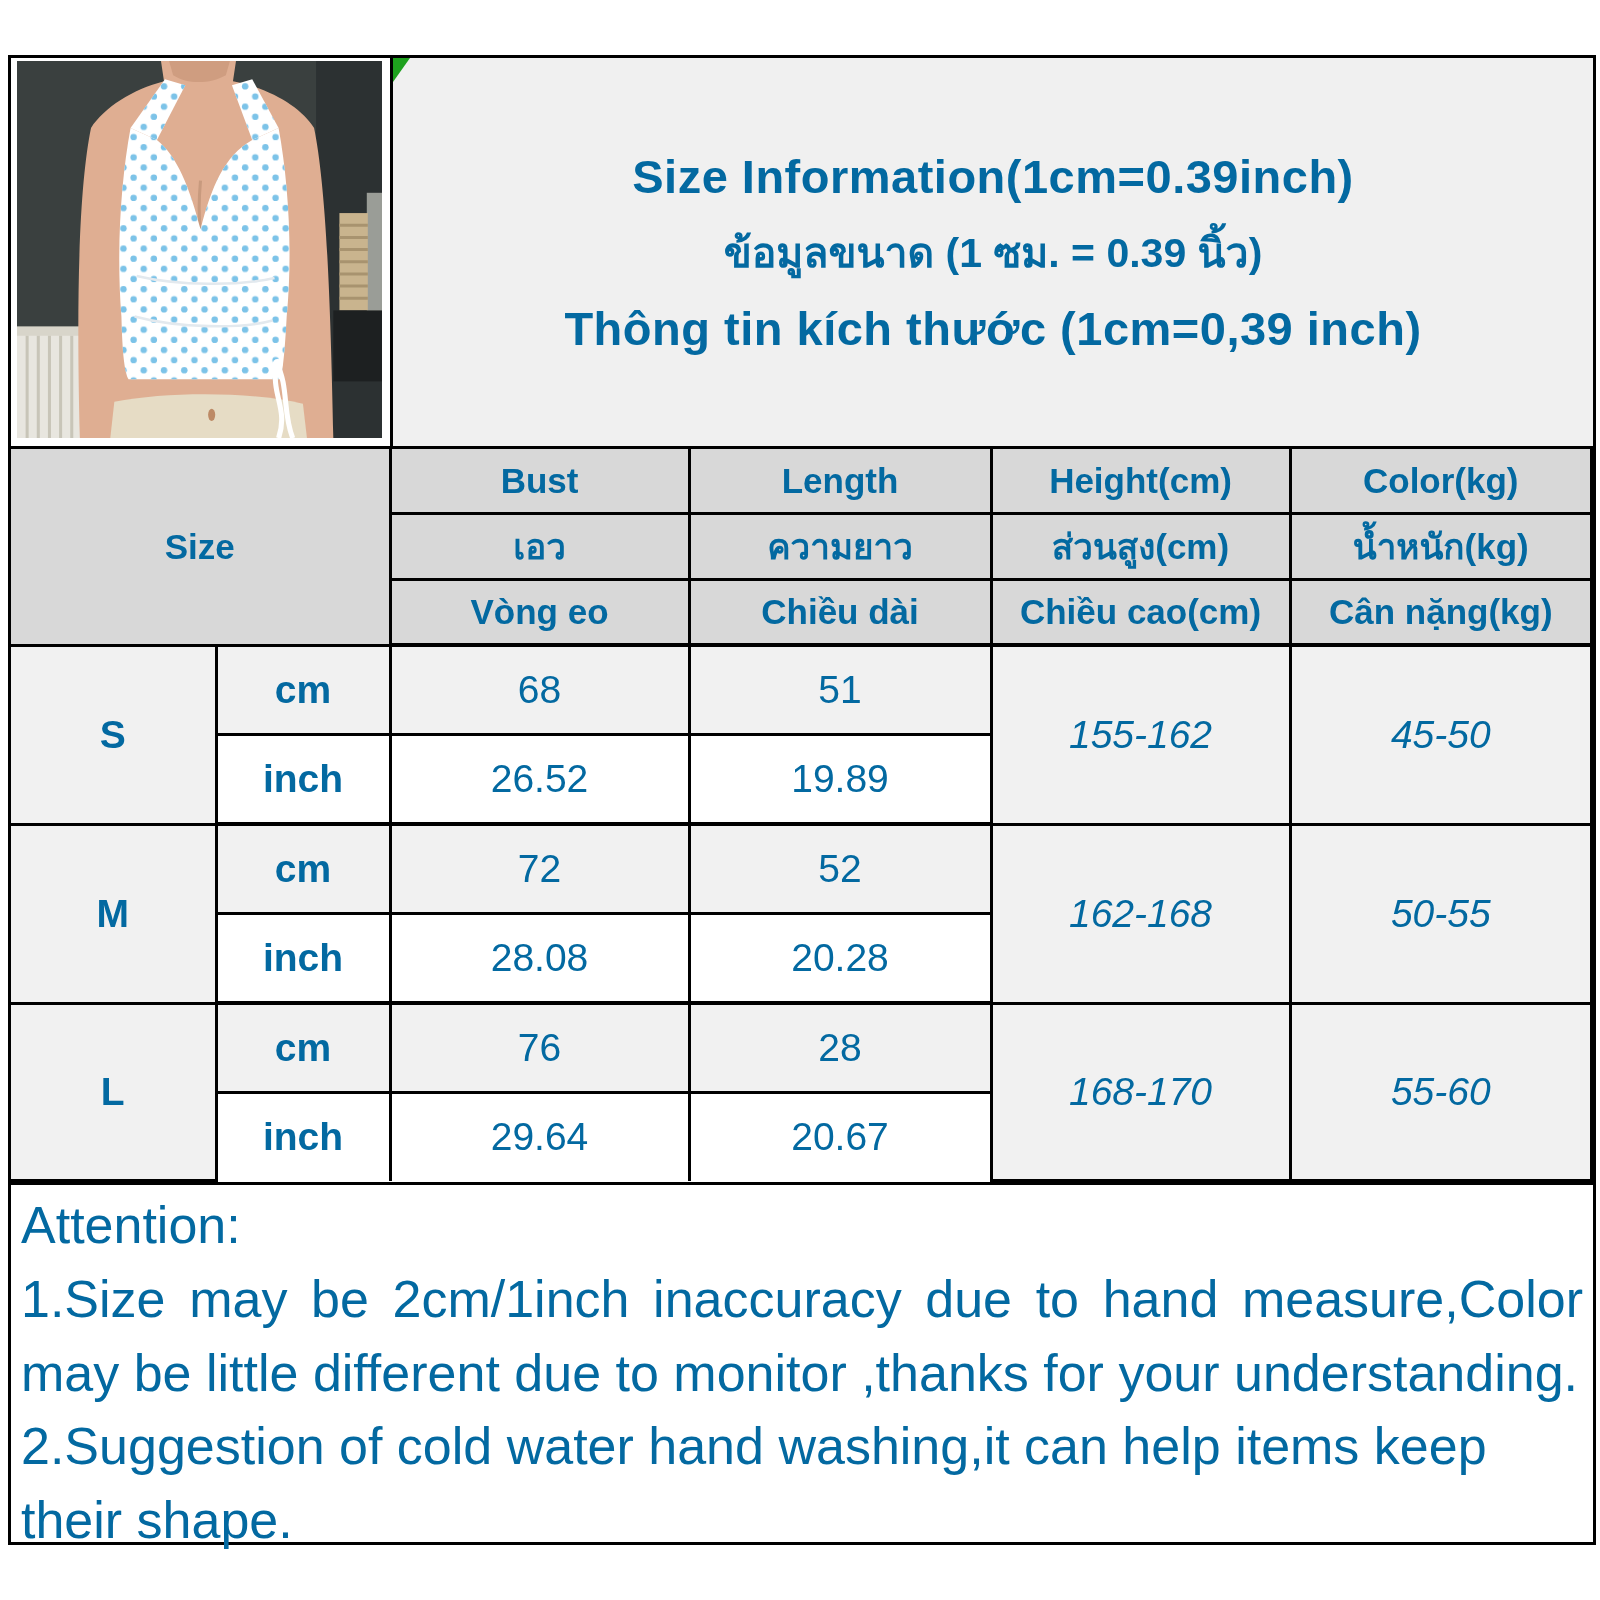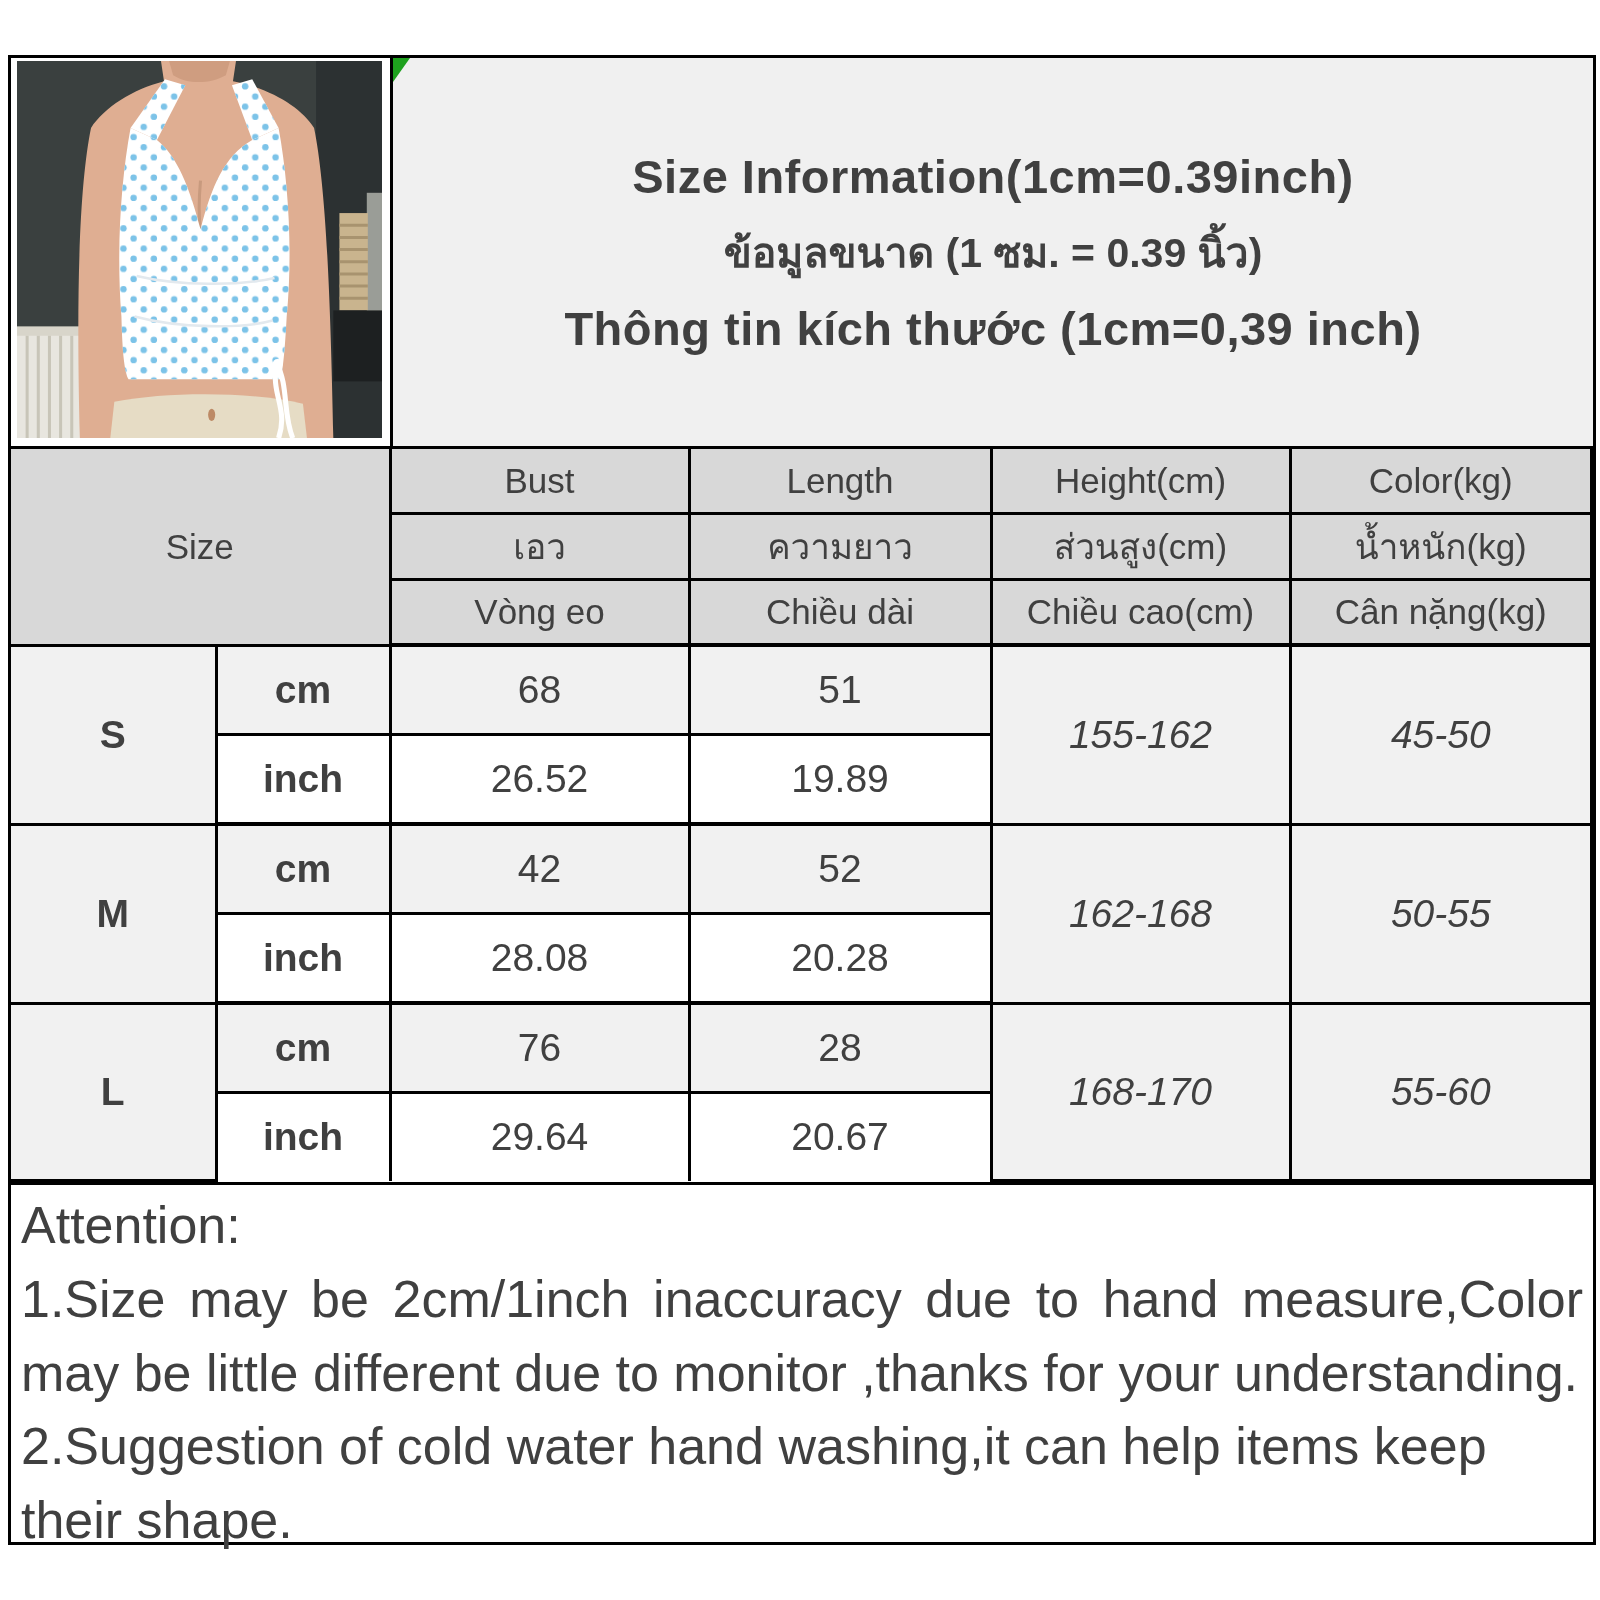--- a/index.html
+++ b/index.html
@@ -1,18 +1,18 @@
 <!DOCTYPE html>
 <html><head>
 <meta charset="utf-8">
 <style>
   html,body { margin:0; padding:0; background:#ffffff; }
   .canvas {
     position:relative; width:1600px; height:1600px; background:#ffffff;
-    font-family:"Liberation Sans","DejaVu Sans",sans-serif; color:#404040;
+    font-family:"Liberation Sans","DejaVu Sans",sans-serif; color:#0369a1;
     overflow:hidden;
   }
 
   
   .chart-frame {
     position:absolute; left:8px; top:55px; width:1588px; height:1130px;
     border:3px solid #000; box-sizing:border-box;
     display:flex; flex-direction:column; background:#fff;
   }
 
@@ -35,21 +35,21 @@
   .title-en, .title-vi { font-size:47px; font-weight:bold; letter-spacing:0.5px; }
   .title-th { font-size:41px; font-weight:bold; }
 
   
   table.size-table { width:100%; flex:1; border-collapse:collapse; table-layout:fixed; }
   table.size-table td {
     border-right:3px solid #000; border-bottom:3px solid #000;
     text-align:center; vertical-align:middle; padding:0; overflow:hidden;
   }
   td.last-col { border-right:none; }
-  tr.hrow td { background:#d8d8d8; font-weight:normal; font-size:35px; height:62px; }
+  tr.hrow td { background:#d8d8d8; font-weight:bold; font-size:35px; height:62px; }
   td.size-head { background:#d8d8d8; font-weight:bold; font-size:72px; }
   tr.hrow-last td { border-bottom-width:4px; }
   tr.drow td { height:85px; font-size:39px;margin-top:19px; }
   td.size-letter { background:#d8d8d8; font-weight:bold; font-size:44px; }
   td.unit { font-weight:bold; font-size:35px; }
   tr.cm-row td { background:#f1f1f1; }
   tr.inch-row td { background:#ffffff; }
   td.span-col { background:#f1f1f1;font-style:italic; }
   tr.group-end td { border-bottom-width:4px; }
   tr.table-last td { border-bottom:none; }
@@ -159,21 +159,21 @@
       </tr>
       <tr class="drow inch-row group-end">
         <td class="unit">inch</td>
         <td>26.52</td>
         <td>19.89</td>
       </tr>
 
       <tr class="drow cm-row">
         <td class="size-letter" rowspan="2">M</td>
         <td class="unit">cm</td>
-        <td>42</td>
+        <td>72</td>
         <td>52</td>
         <td class="span-col" rowspan="2">162-168</td>
         <td class="span-col last-col" rowspan="2">50-55</td>
       </tr>
       <tr class="drow inch-row group-end">
         <td class="unit">inch</td>
         <td>28.08</td>
         <td>20.28</td>
       </tr>
 

